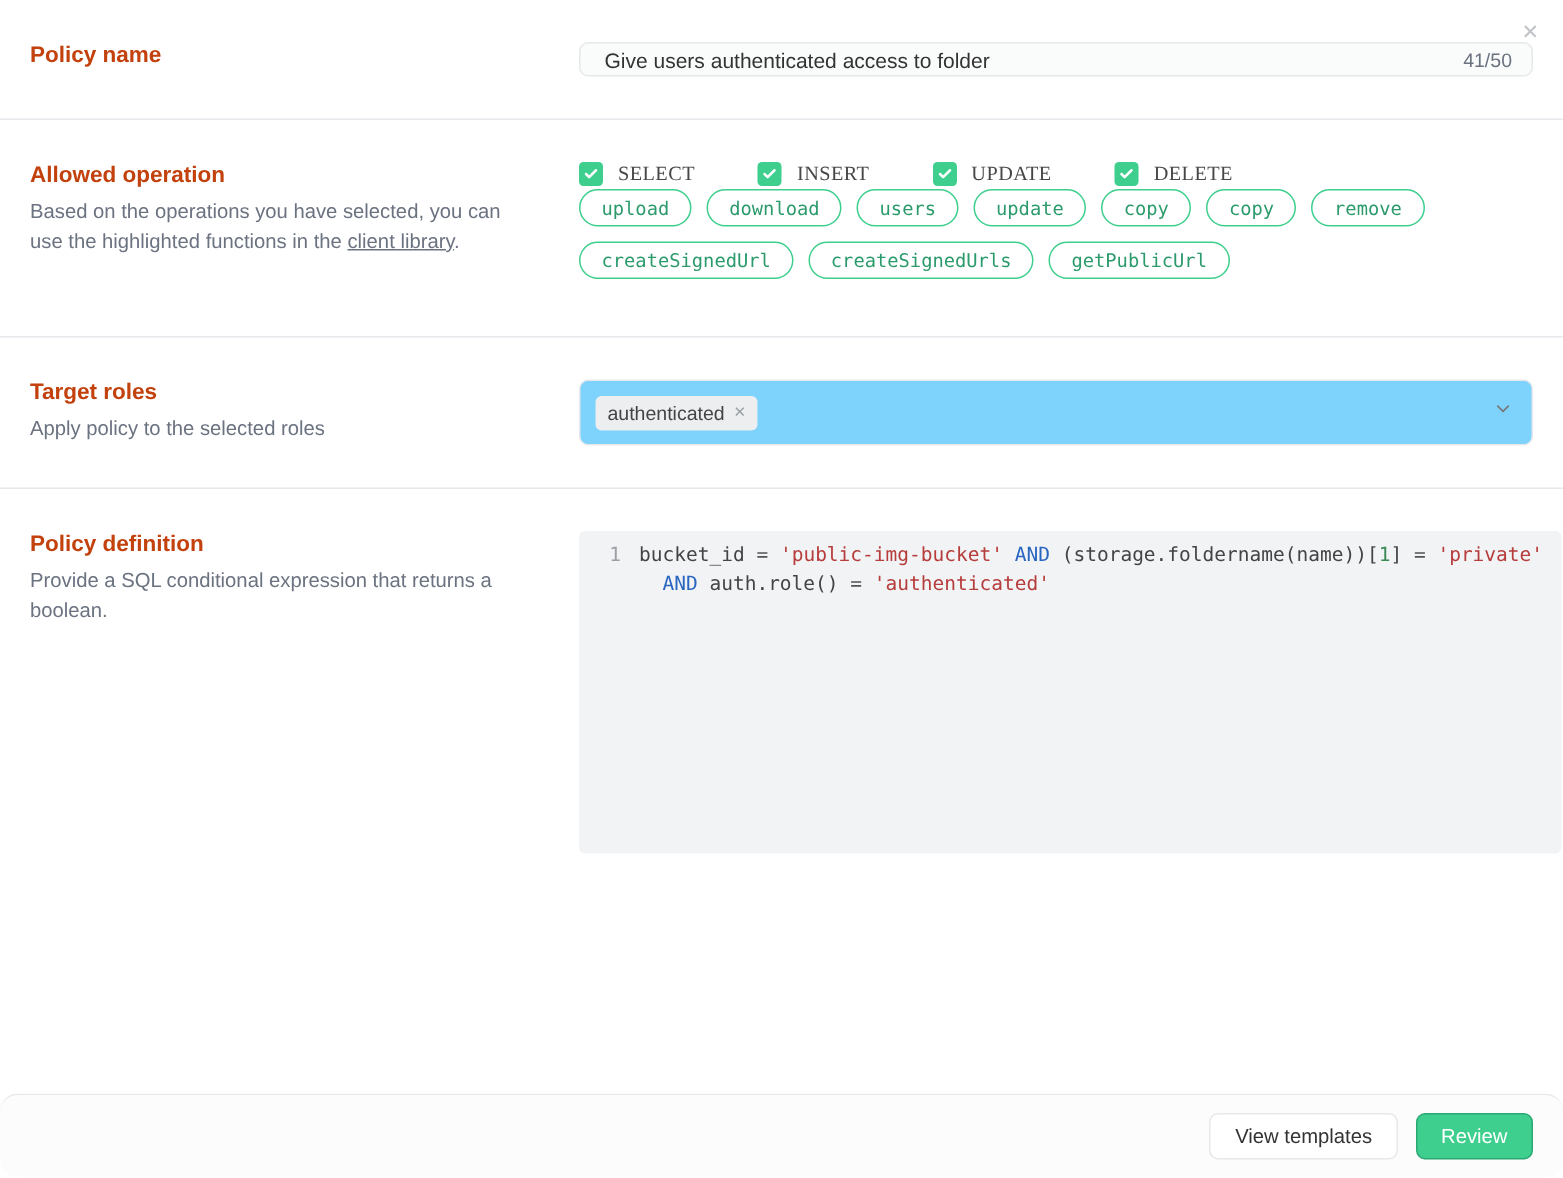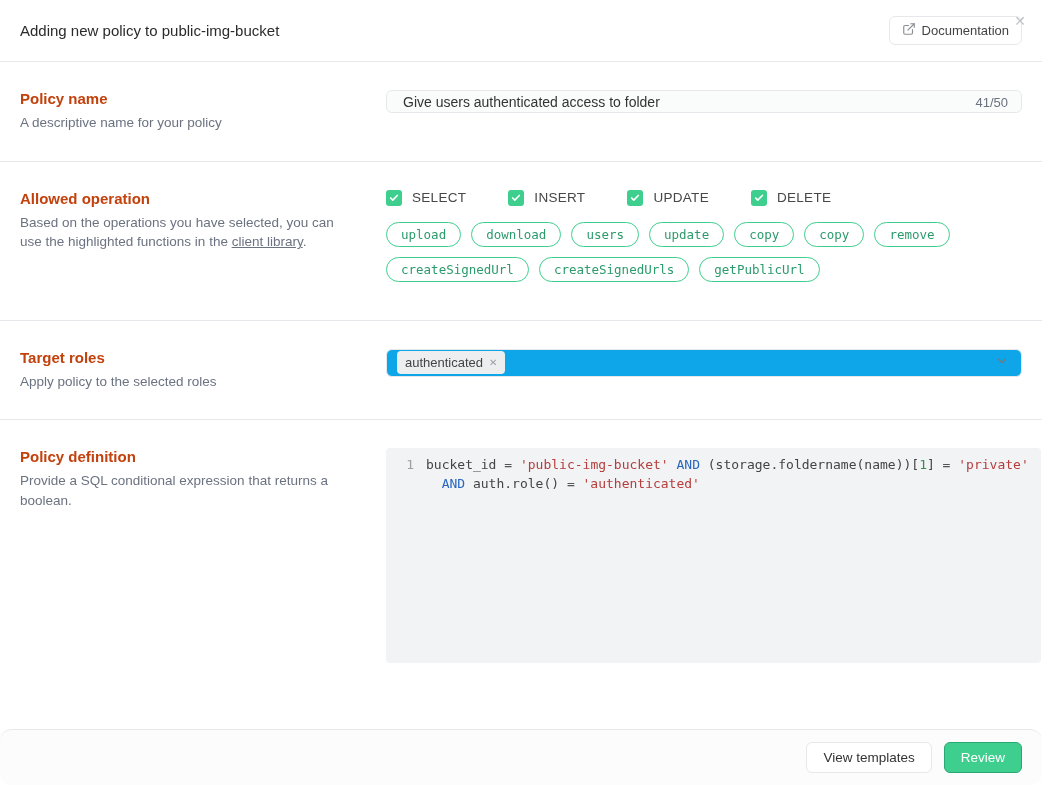--- a/index.html
+++ b/index.html
@@ -113,21 +113,22 @@
     right: 14px;
     top: 50%;
     transform: translateY(-50%);
     font-size: 13px;
     color: var(--text-muted);
   }
   
   .ops-checks {
     display: flex;
     gap: 42px;
-    margin-bottom: 16px;
+    margin-bottom: 2px;
+    font-family: Liberation Serif, serif;
   }
   .op-check {
     display: inline-flex;
     align-items: center;
     gap: 10px;
     cursor: pointer;
   }
   .cb {
     width: 16px; height: 16px;
     border-radius: 3px;
@@ -154,24 +155,24 @@
     color: var(--pill-text);
     border: 1px solid var(--pill-border);
     border-radius: 999px;
     padding: 4px 14px;
     background: #fff;
   }
   
   .select-wrap {
     position: relative;
     width: 100%;
-    height: 28px;
+    height: 44px;
     border: 1px solid var(--border);
     border-radius: 6px;
-    background: #0ea5e9;
+    background: #7dd3fc;
     display: flex;
     align-items: center;
     padding: 0 40px 0 10px;
     cursor: pointer;
   }
   .chip {
     display: inline-flex;
     align-items: center;
     gap: 6px;
     background: var(--chip-bg);
@@ -249,38 +250,24 @@
     color: #fff;
   }
 </style>
 </head>
 <body>
 
 <div class="panel">
 
   <span class="close-x">✕</span>
 
-  <div class="panel-header">
-    <div class="panel-title">Adding new policy to public-img-bucket</div>
-    <button class="doc-btn">
-      <span>
-        <svg width="14" height="14" viewBox="0 0 24 24" fill="none" stroke="#8a8f94" stroke-width="2" stroke-linecap="round" stroke-linejoin="round">
-          <path d="M18 13v6a2 2 0 0 1-2 2H5a2 2 0 0 1-2-2V8a2 2 0 0 1 2-2h6"></path>
-          <polyline points="15 3 21 3 21 9"></polyline>
-          <line x1="10" y1="14" x2="21" y2="3"></line>
-        </svg>
-      </span>
-      <span>Documentation</span>
-    </button>
-  </div>
 
   <div class="section">
     <div class="section-left">
       <h4 class="section-title">Policy name</h4>
-      <p class="section-desc">A descriptive name for your policy</p>
     </div>
     <div class="name-input-wrap">
       <input class="name-input" type="text" value="Give users authenticated access to folder" style="">
       <span class="char-count">41/50</span>
     </div>
   </div>
 
   <div class="section">
     <div class="section-left">
       <h4 class="section-title">Allowed operation</h4>

